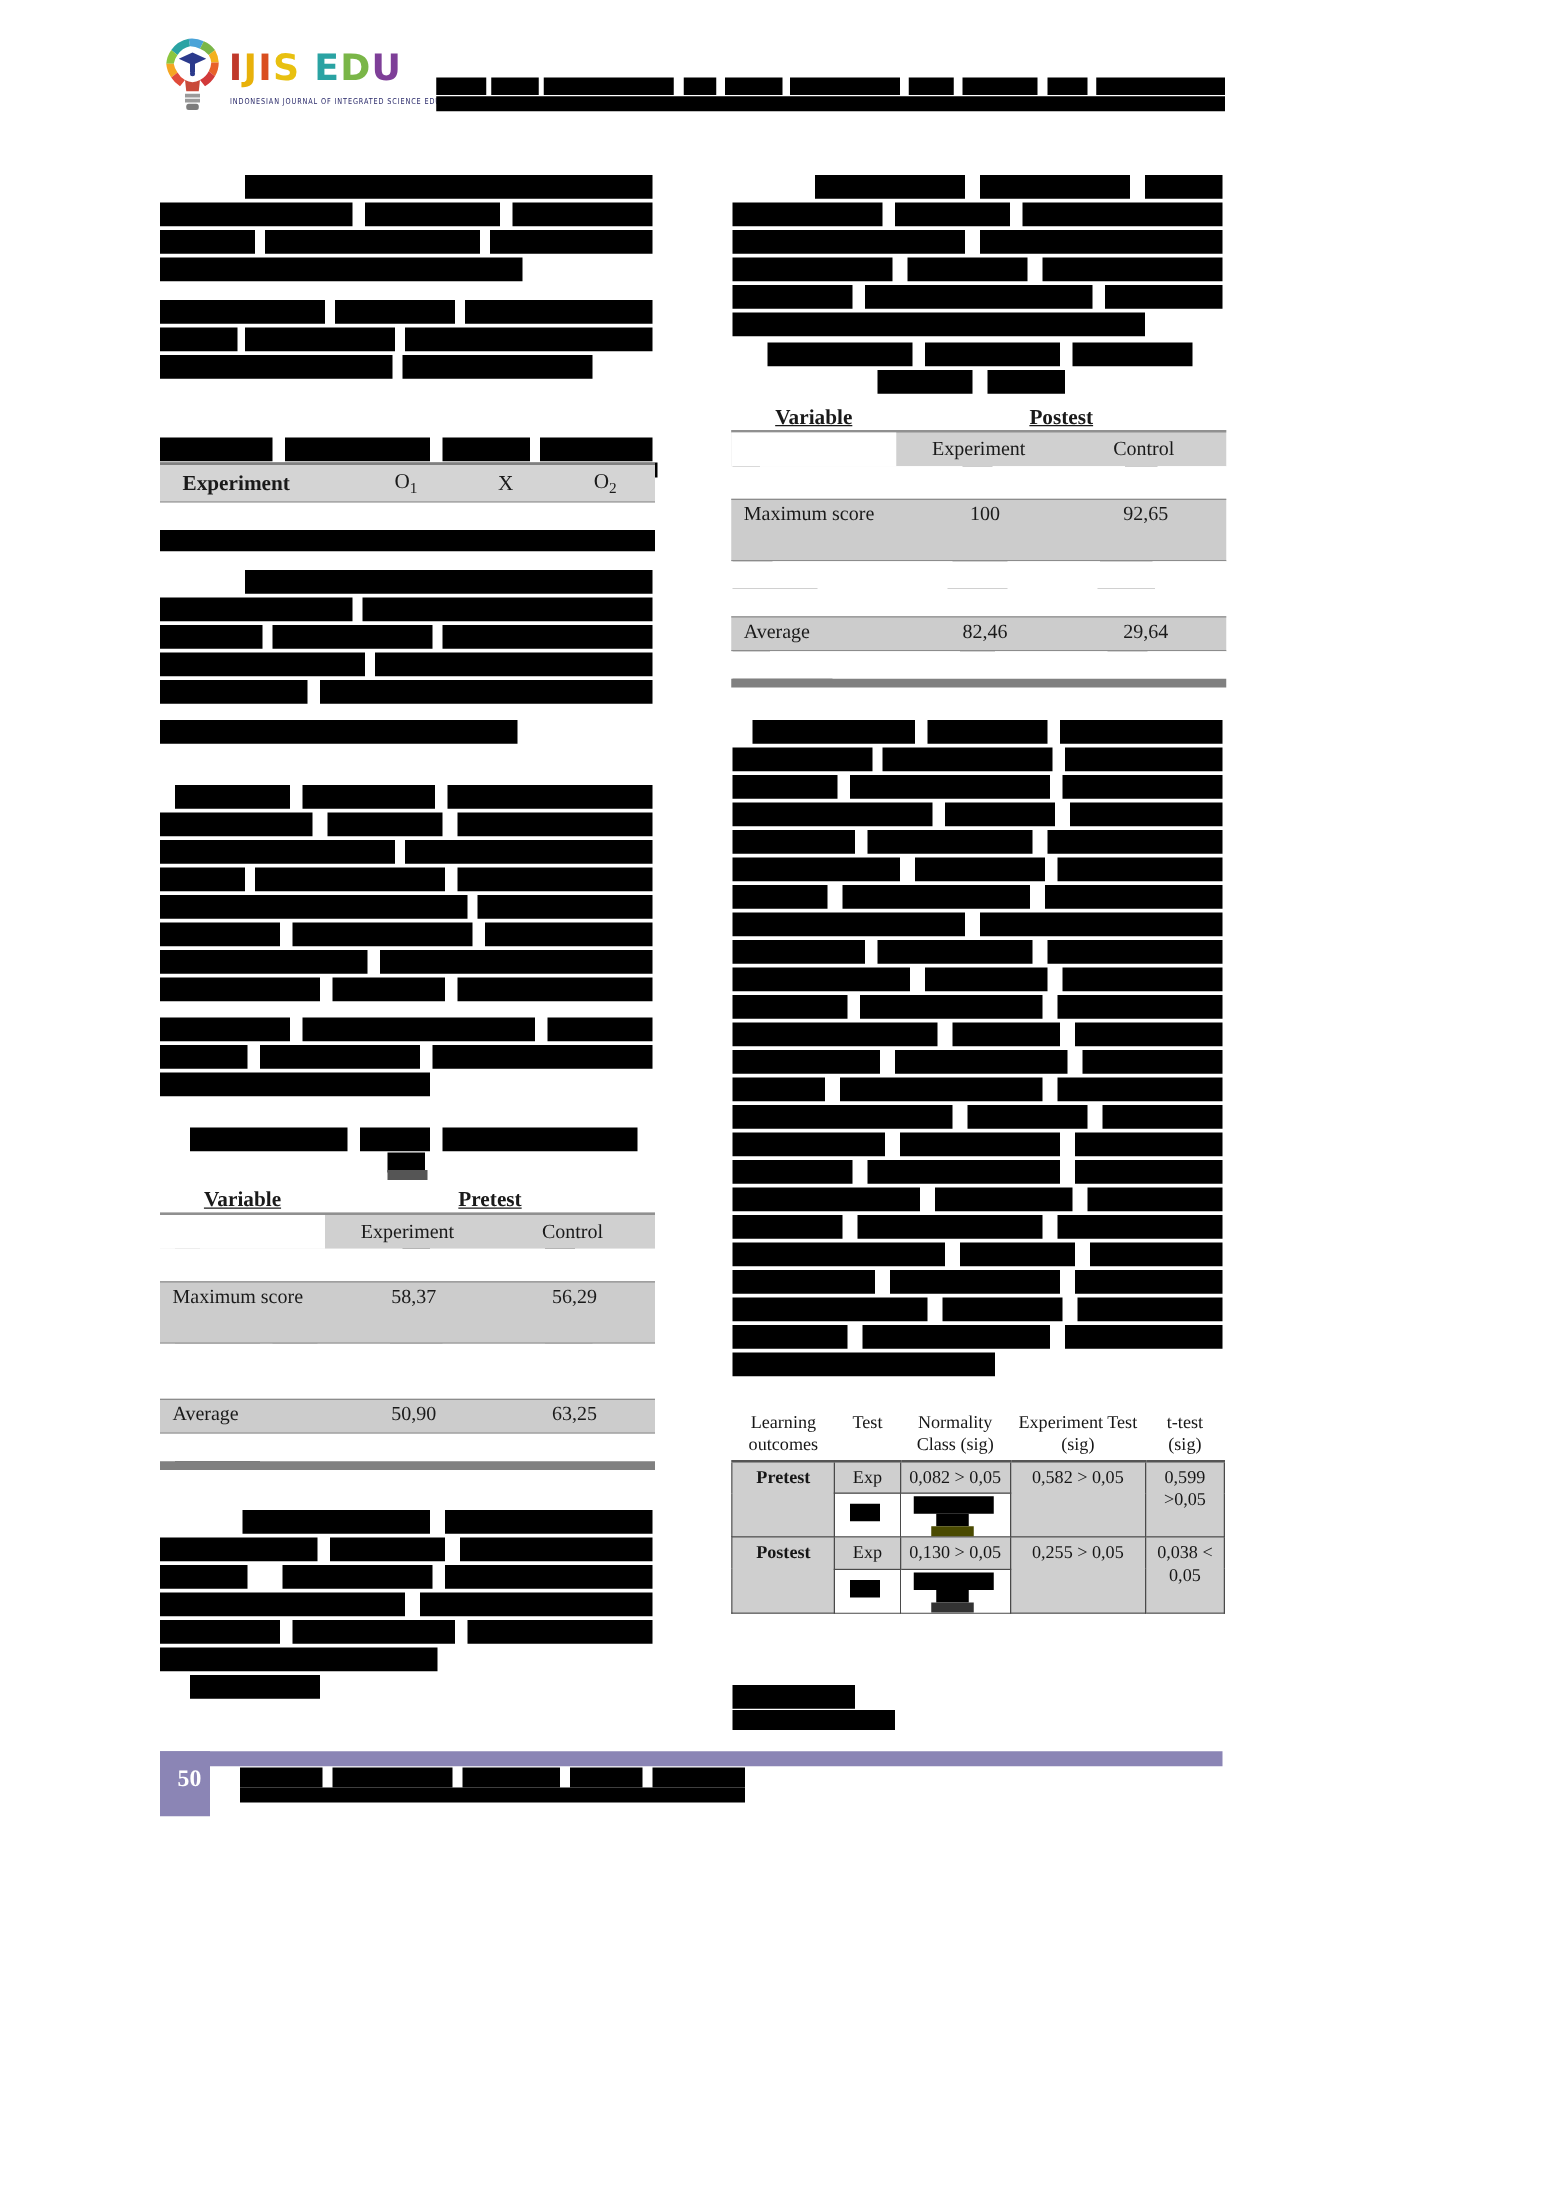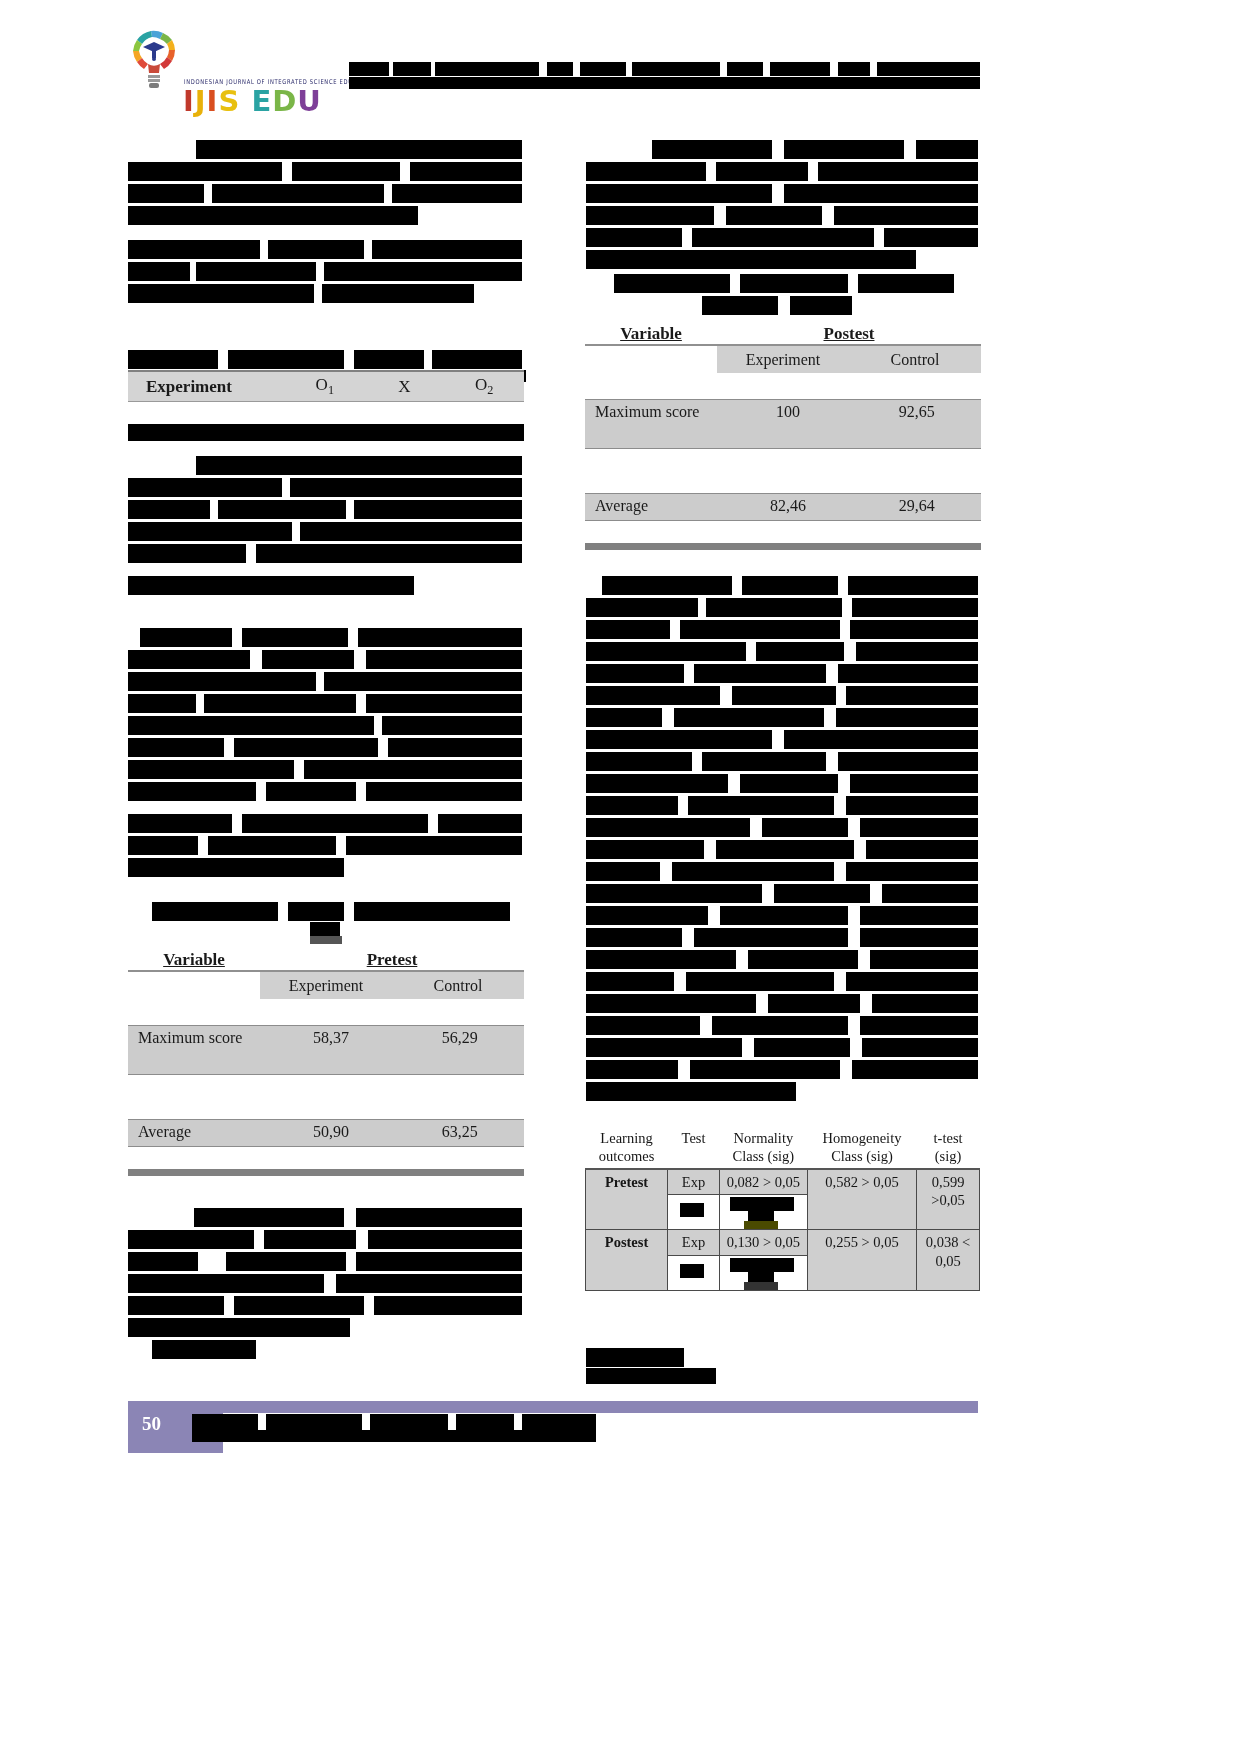--- a/index.html
+++ b/index.html
@@ -36,21 +36,20 @@
   .logo-bulb { position: absolute; left: 0; top: 0; }
   .logo-word {
     position: absolute;
     left: 57px; top: 14px;
     font-family: "DejaVu Sans", sans-serif;
     font-weight: bold;
     font-size: 29px;
     letter-spacing: 1px;
     line-height: 1;
     white-space: nowrap;
-    margin-top: 47px;
   }
   .logo-word span { display: inline-block; }
   .logo-sub {
     position: absolute;
     left: 58px; top: 52px;
     font-family: "DejaVu Sans", sans-serif;
     font-size: 5.2px;
     letter-spacing: 0.7px;
     color: #2a2a6a;
     white-space: nowrap;
@@ -171,23 +170,22 @@
   
   .footer-bar {
     position: absolute;
     left: 128px; top: 1401px;
     width: 850px; height: 12px;
     background: #8b85b5;
   }
   .footer-num {
     position: absolute;
     left: 128px; top: 1401px;
-    width: 52px; height: 52px;
+    width: 40px; height: 52px;
     background: #8b85b5;
-    padding-left: 43px;
   }
   .footer-num span {
     position: absolute;
     left: 14px; top: 12px;
     color: #ffffff;
     font-family: "Liberation Serif", serif;
     font-weight: bold;
     font-size: 19px;
   }
 </style>
@@ -517,21 +515,21 @@
     <div class="st-gap2"></div>
     <div class="st-bottom"></div>
   </div>
 
   <table class="stat-tbl">
     <thead>
       <tr>
         <td style="width:82px">Learning outcomes</td>
         <td style="width:52px">Test</td>
         <td style="width:88px">Normality Class (sig)</td>
-        <td style="width:110px">Homogeneity Class (sig)</td>
+        <td style="width:110px">Experiment Test (sig)</td>
         <td style="width:63px">t-test (sig)</td>
       </tr>
     </thead>
     <tbody>
       <tr>
         <td rowspan="2" class="bold">Pretest</td>
         <td>Exp</td>
         <td>0,082 &gt; 0,05</td>
         <td rowspan="2">0,582 &gt; 0,05</td>
         <td rowspan="2">0,599 &gt;0,05</td>

